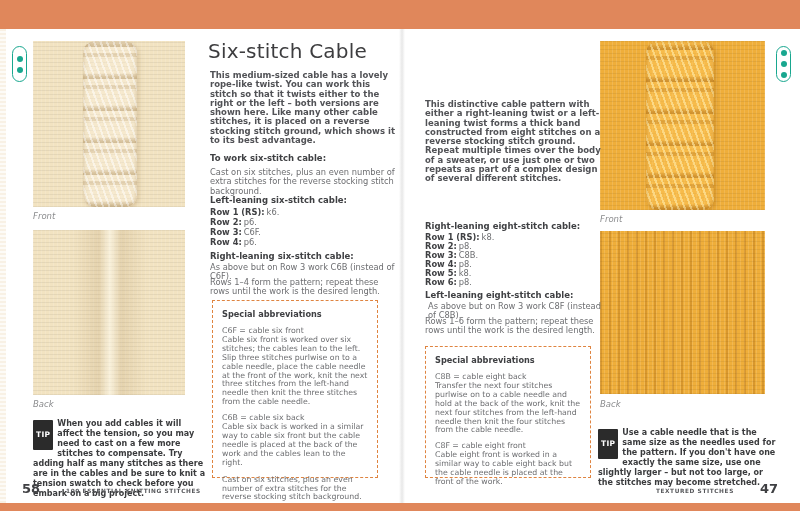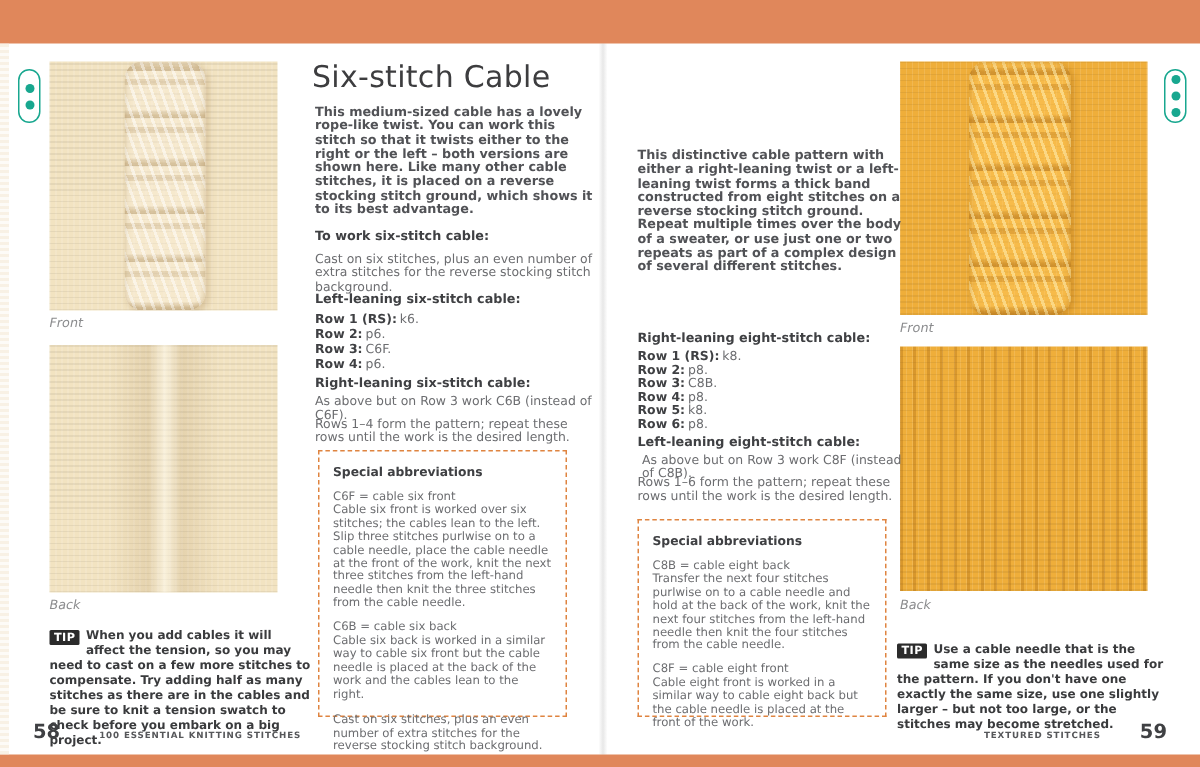--- a/index.html
+++ b/index.html
@@ -25,21 +25,21 @@
   .rowline .rl{font-weight:bold;color:#3f4043;margin-right:2px}
   .rowline .rv{color:#6c6d70}
   .abbr-box{border:1.5px dashed #df8440;padding:8px 9px;background:#fff}
   .abbr-head{font-size:8.2px;font-weight:bold;color:#3f4043;margin-bottom:8px}
   .abbr-term{font-size:7.8px;color:#6c6d70;line-height:8.9px;margin-top:7px}
   .abbr-desc{font-size:7.8px;color:#6c6d70;line-height:8.9px}
   .abbr-note{font-size:7.8px;color:#6c6d70;line-height:8.9px;margin-top:8px}
   .caption{font-size:8.5px;font-style:italic;color:#8b8c8e}
   .tip-text{font-size:8px;font-weight:bold;color:#3a3b3d;line-height:10px}
   .tip-badge{float:left;background:#2b2b2b;color:#fff;font-size:7.5px;font-weight:bold;
-    padding:0 3px;margin:1px 4px 1px 0;border-radius:1px;letter-spacing:.3px}
+    padding:10px 3px;margin:1px 4px 1px 0;border-radius:1px;letter-spacing:.3px}
   .footer{display:flex;align-items:flex-end;gap:26px}
   .fnum{font-size:13px;font-weight:bold;color:#3f4043;line-height:12px}
   .flabel{font-size:5.8px;font-weight:bold;letter-spacing:.6px;color:#56575a;line-height:8px}
   .swatch{position:absolute;overflow:hidden;
     background-image:
       repeating-linear-gradient(0deg,rgba(0,0,0,.06) 0 1px,rgba(0,0,0,0) 1px 4px),
       repeating-linear-gradient(90deg,rgba(255,255,255,.12) 0 1px,rgba(255,255,255,0) 1px 4px)}
   .sw-cream{background-color:#f2e3c1}
   .sw-gold{background-color:#efae3a}
   .braid{position:absolute;top:0;bottom:0;border-radius:12px}
@@ -156,16 +156,16 @@
     <div class="abbr-term">C8F = cable eight front</div>
     <div class="abbr-desc">Cable eight front is worked in a similar way to cable eight back but the cable needle is placed at the front of the work.</div>
   </div>
 
   <p class="abs tip-text" style="left:598px;top:428px;width:182px">
     <span class="tip-badge">TIP</span><span>Use a cable needle that is the same size as the needles used for the pattern. If you don't have one exactly the same size, use one slightly larger – but not too large, or the stitches may become stretched.</span>
   </p>
 
   <div class="abs footer" style="right:22px;top:483px">
     <span class="flabel">TEXTURED STITCHES</span>
-    <span class="fnum">59</span>
+    <span class="fnum">47</span>
   </div>
 
 </div>
 
 </body></html>

